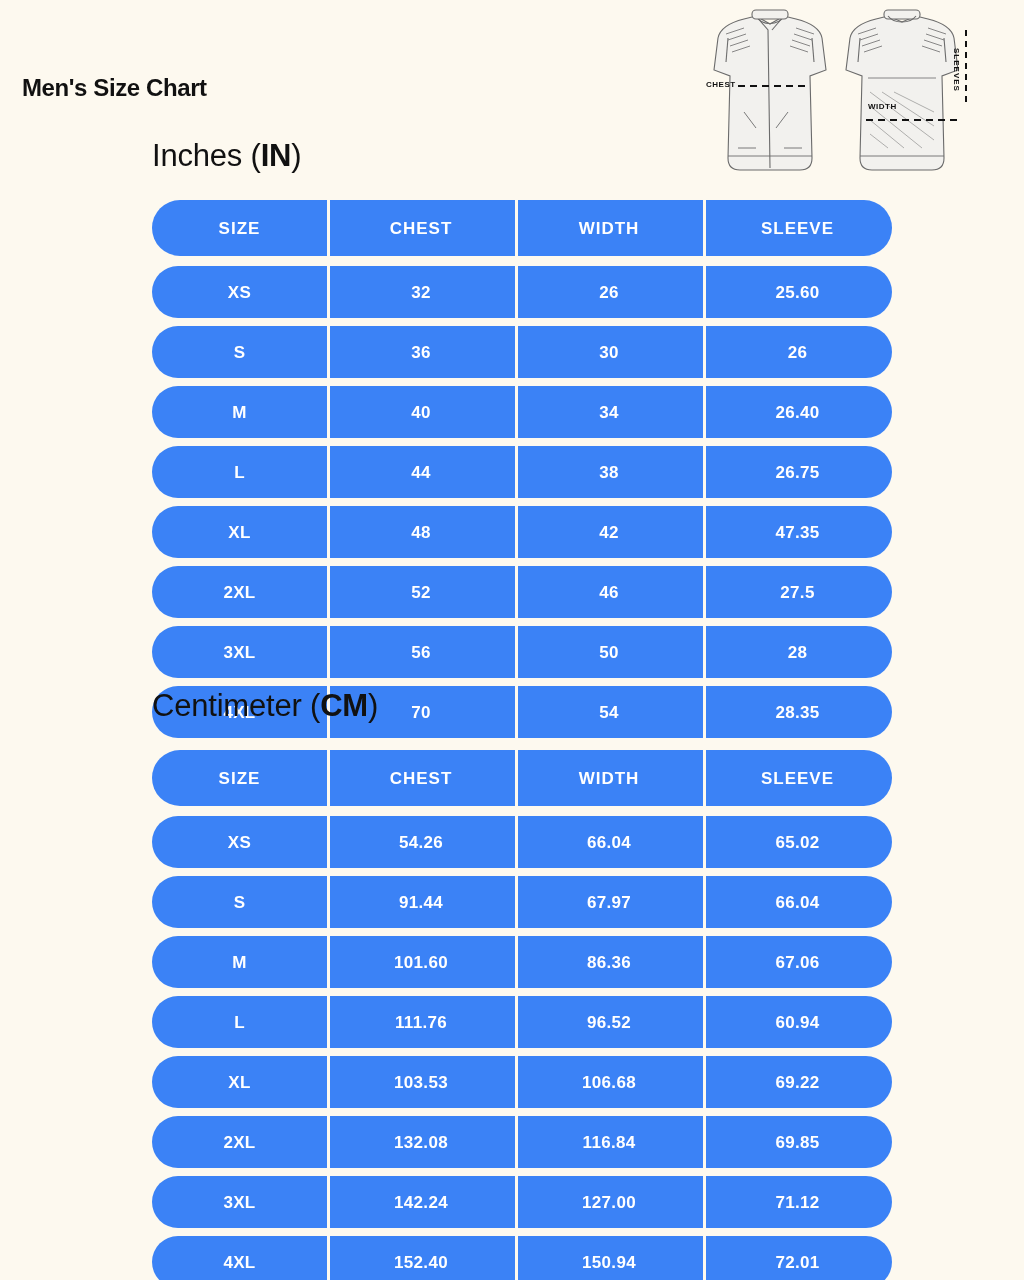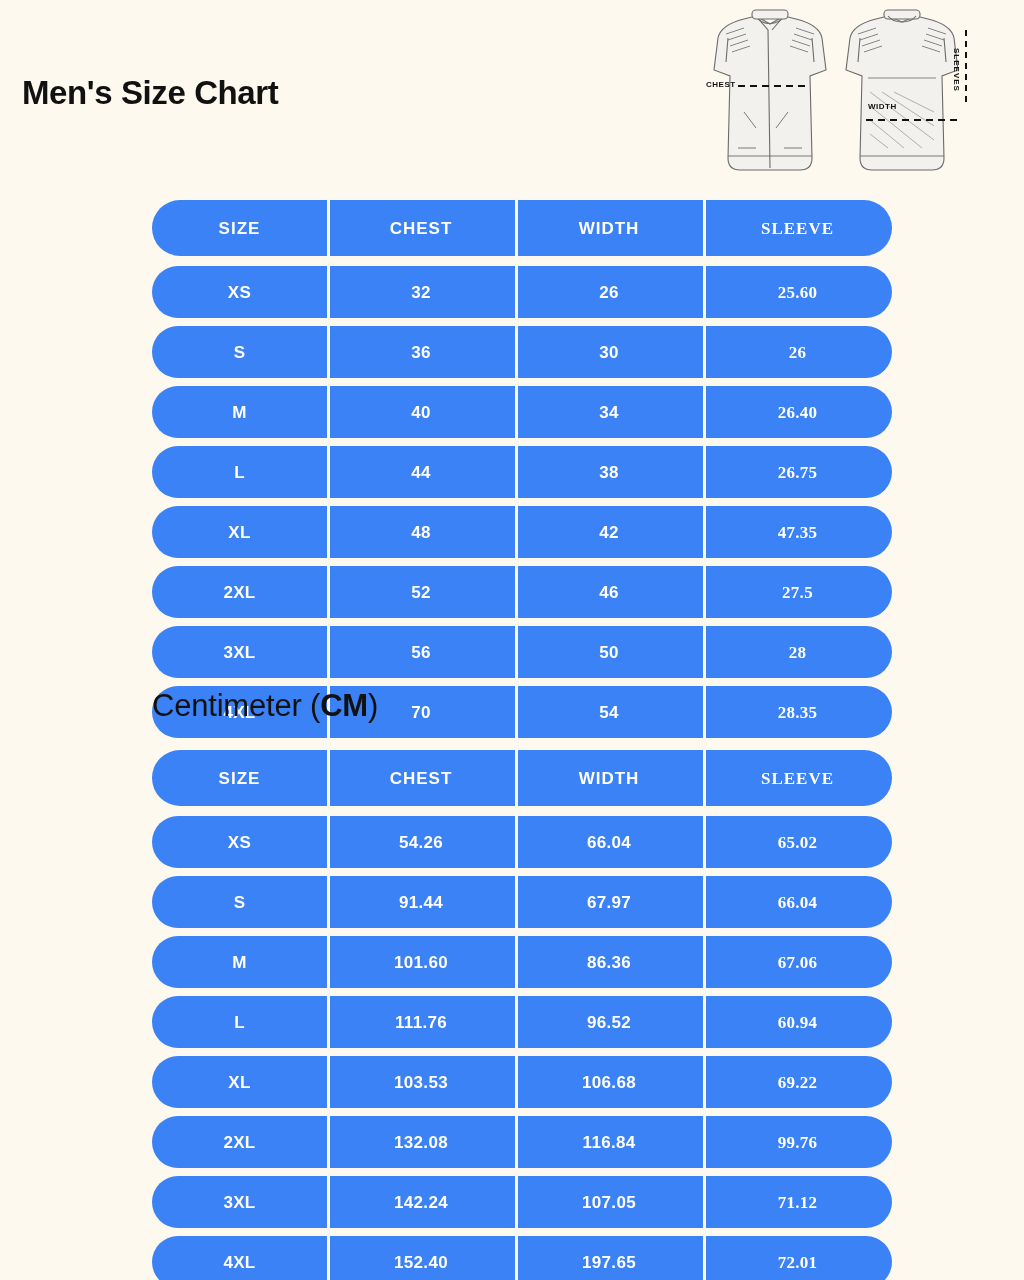--- a/index.html
+++ b/index.html
@@ -15,21 +15,21 @@
     width: 1024px;
     height: 1280px;
     background: #fdf9ef;
   }
 
   
   .main-title {
     position: absolute;
     left: 22px;
     top: 74px;
-    font-size: 33px;
+    font-size: 24px;
     font-weight: bold;
     color: #111111;
     letter-spacing: -0.4px;
   }
 
   
   .section-heading {
     position: absolute;
     left: 152px;
     font-size: 31px;
@@ -90,21 +90,21 @@
   }
   .row.header .cell + .cell::before {
     height: 110px;
     top: -28px;
   }
 
   
   .c-size  { flex: 0 0 175px; }
   .c-chest { flex: 0 0 188px; }
   .c-width { flex: 0 0 188px; }
-  .c-sleeve{ flex: 0 0 189px; font-family: Liberation Serif, serif; }
+  .c-sleeve{ flex: 0 0 189px; }
 
   
   .jackets {
     position: absolute;
     right: 44px;
     top: 8px;
     width: 320px;
     height: 180px;
   }
   .jacket-svg { display: block; }
@@ -173,20 +173,23 @@
 
       <g stroke="#111" stroke-width="2" stroke-dasharray="6 5">
         <line x1="306" y1="22" x2="306" y2="96"></line>
       </g>
     </svg>
     <div class="label-chest">CHEST</div>
     <div class="label-width">WIDTH</div>
     <div class="label-sleeves">SLEEVES</div>
   </div>
 
+  <div class="section-heading" id="heading-in">
+    <span>Inches (</span><span class="unit">IN</span><span>)</span>
+  </div>
 
   <div class="table" id="table-in">
     <div class="row header">
       <div class="cell c-size">SIZE</div>
       <div class="cell c-chest">CHEST</div>
       <div class="cell c-width">WIDTH</div>
       <div class="cell c-sleeve">SLEEVE</div>
     </div>
 
     <div class="row">
@@ -278,29 +281,29 @@
     <div class="row">
       <div class="cell c-size">XL</div>
       <div class="cell c-chest">103.53</div>
       <div class="cell c-width">106.68</div>
       <div class="cell c-sleeve">69.22</div>
     </div>
     <div class="row">
       <div class="cell c-size">2XL</div>
       <div class="cell c-chest">132.08</div>
       <div class="cell c-width">116.84</div>
-      <div class="cell c-sleeve">99.76</div>
+      <div class="cell c-sleeve">69.85</div>
     </div>
     <div class="row">
       <div class="cell c-size">3XL</div>
       <div class="cell c-chest">142.24</div>
-      <div class="cell c-width">107.05</div>
+      <div class="cell c-width">127.00</div>
       <div class="cell c-sleeve">71.12</div>
     </div>
     <div class="row">
       <div class="cell c-size">4XL</div>
       <div class="cell c-chest">152.40</div>
-      <div class="cell c-width">197.65</div>
+      <div class="cell c-width">150.94</div>
       <div class="cell c-sleeve">72.01</div>
     </div>
   </div>
 
 </div>
 
 </body></html>

